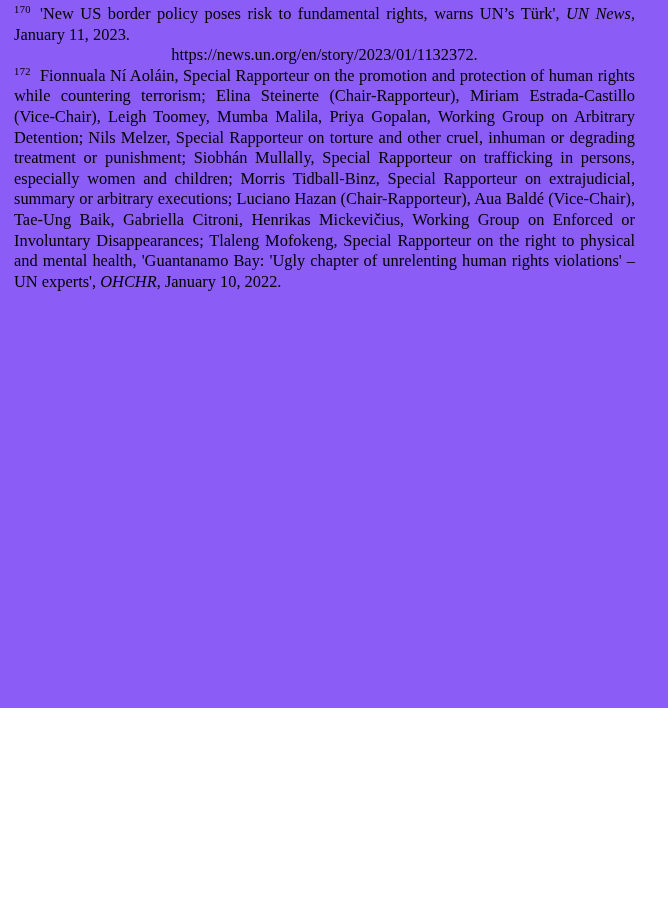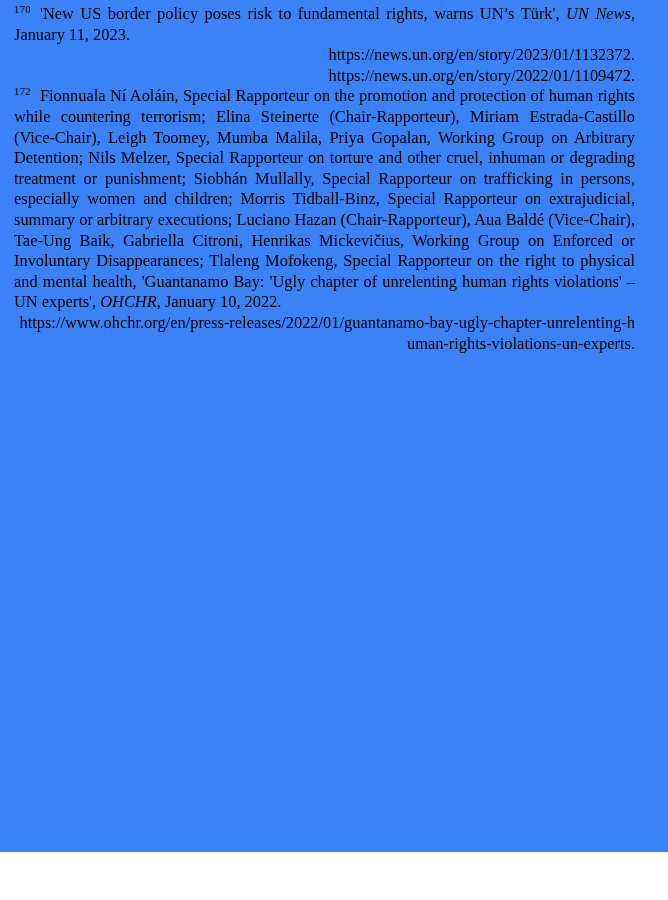--- a/index.html
+++ b/index.html
@@ -3,23 +3,23 @@
 <meta charset="utf-8">
 <style>
   html, body {
     margin: 0;
     padding: 0;
     background: #ffffff;
   }
   .page {
     position: relative;
     width: 668px;
-    height: 852px;
+    height: 708px;
     box-sizing: border-box;
-    background: #3b82f6;
+    background: #8b5cf6;
     color: #000000;
     font-family: "Liberation Serif", serif;
     padding: 4px 33px 0 14px;
     overflow: hidden;
   }
   .fn {
     margin: 0;
     font-size: 16.4px;
     line-height: 20.6px;
     text-align: justify;
@@ -31,39 +31,37 @@
     letter-spacing: 0.4px;
     margin-right: 9px;
   }
   .i {
     font-style: italic;
   }
   .url {
     margin: 0;
     font-size: 16.4px;
     line-height: 20.6px;
-    text-align: right;
+    text-align: center;
     word-break: break-all;
   }
   .artifact-bar {
     position: absolute;
     left: 66px;
     top: 892px;
     width: 38px;
     height: 8px;
   }
 </style>
 </head>
 <body>
 
 <div class="page">
 
   <p class="fn"><sup class="fnum">170</sup><span>'New US border policy poses risk to fundamental rights, warns UN’s Türk', </span><span class="i">UN News,</span><span> January 11, 2023.</span></p>
   <div class="url">https://news.un.org/en/story/2023/01/1132372.</div>
 
-  <div class="url">https://news.un.org/en/story/2022/01/1109472.</div>
 
   <p class="fn"><sup class="fnum">172</sup><span>Fionnuala Ní Aoláin, Special Rapporteur on the promotion and protection of human rights while countering terrorism; Elina Steinerte (Chair-Rapporteur), Miriam Estrada-Castillo (Vice-Chair), Leigh Toomey, Mumba Malila, Priya Gopalan, Working Group on Arbitrary Detention; Nils Melzer, Special Rapporteur on torture and other cruel, inhuman or degrading treatment or punishment; Siobhán Mullally, Special Rapporteur on trafficking in persons, especially women and children; Morris Tidball-Binz, Special Rapporteur on extrajudicial, summary or arbitrary executions; Luciano Hazan (Chair-Rapporteur), Aua Baldé (Vice-Chair), Tae-Ung Baik, Gabriella Citroni, Henrikas Mickevičius, Working Group on Enforced or Involuntary Disappearances; Tlaleng Mofokeng, Special Rapporteur on the right to physical and mental health, 'Guantanamo Bay: 'Ugly chapter of unrelenting human rights violations' – UN experts', </span><span class="i">OHCHR</span><span>, January 10, 2022.</span></p>
-  <div class="url">https://www.ohchr.org/en/press-releases/2022/01/guantanamo-bay-ugly-chapter-unrelenting-human-rights-violations-un-experts.</div>
 
   <div class="artifact-bar" style="background: rgb(59, 74, 216);"></div>
 
 </div>
 
 </body></html>

